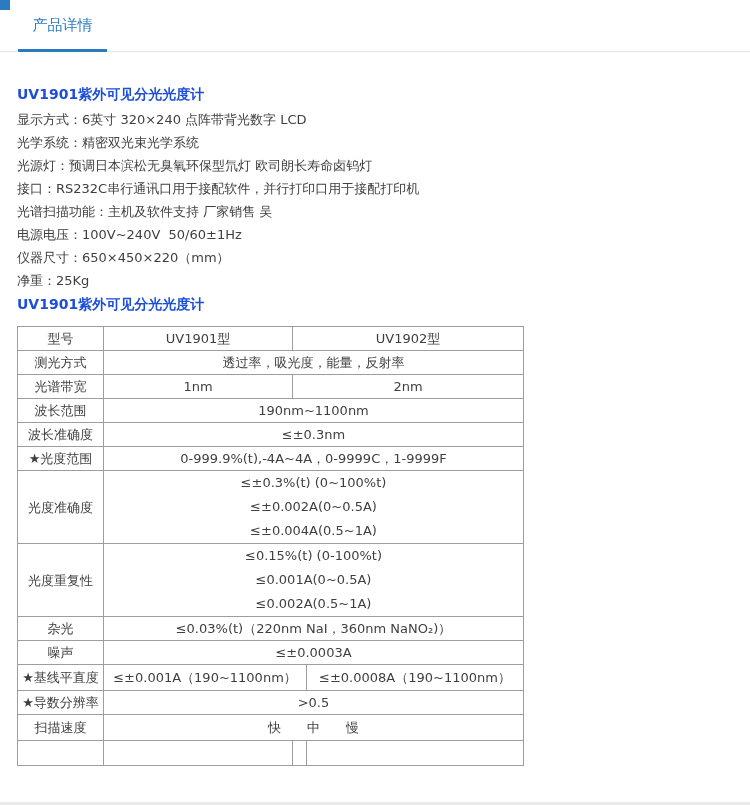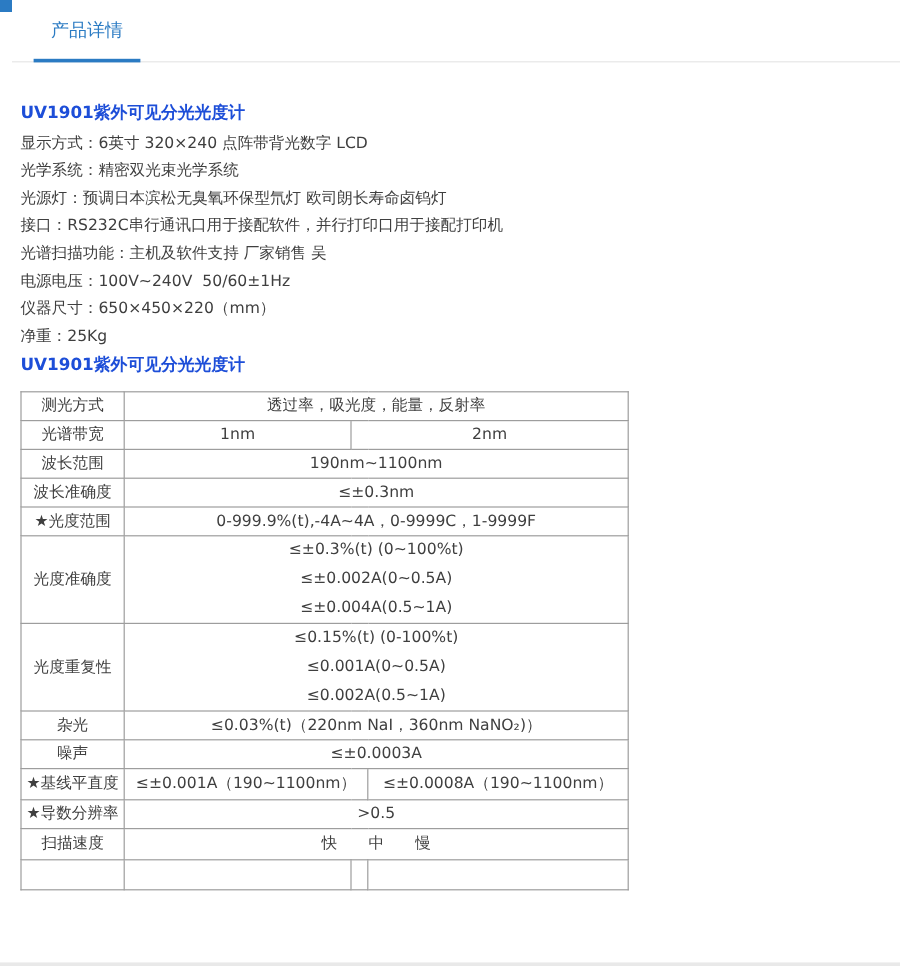--- a/index.html
+++ b/index.html
@@ -10,21 +10,21 @@
     --strip:#e9e9e9;
   }
   *{margin:0;padding:0;box-sizing:border-box;}
   html,body{background:#fff;}
   body{
     width:750px;height:805px;position:relative;overflow:hidden;
     font-family:"DejaVu Sans","Liberation Sans",sans-serif;
     color:var(--text);
   }
   .corner-square{position:absolute;left:0;top:0;width:10px;height:10px;background:var(--accent);}
-  .tabbar{border-bottom:1px solid var(--hairline);height:52px;display:flex;align-items:flex-end;margin-left:10px;}
+  .tabbar{border-bottom:1px solid var(--hairline);height:52px;display:flex;align-items:flex-end;}
   .tab{
     margin-left:18px;margin-bottom:-1px;min-width:89px;text-align:center;
     padding:15px 0 13px;border-bottom:3px solid var(--accent);
     color:var(--accent);font-size:15px;line-height:21px;cursor:pointer;
   }
   .content{padding-left:17px;padding-right:17px;}
   .sec-title{font-size:14px;font-weight:bold;line-height:19px;color:#1d4ed8;}
   .sec-title.first{margin-top:33px;margin-bottom:4px;}
   .sec-title.second{margin-top:3px;}
   .spec-line{font-size:13px;line-height:23px;white-space:pre-wrap;}
@@ -72,20 +72,25 @@
 
   <table class="spec">
     <colgroup>
         <col style="width:86px">
         <col style="width:189px">
         <col style="width:14px">
         <col style="width:217px">
       </colgroup>
 
     <tbody>
+        <tr>
+      <td>型号</td>
+      <td>UV1901型</td>
+      <td colspan="2">UV1902型</td>
+    </tr>
 
     <tr>
       <td>测光方式</td>
       <td colspan="3">透过率，吸光度，能量，反射率</td>
     </tr>
 
     <tr>
       <td>光谱带宽</td>
       <td>1nm</td>
       <td colspan="2">2nm</td>

